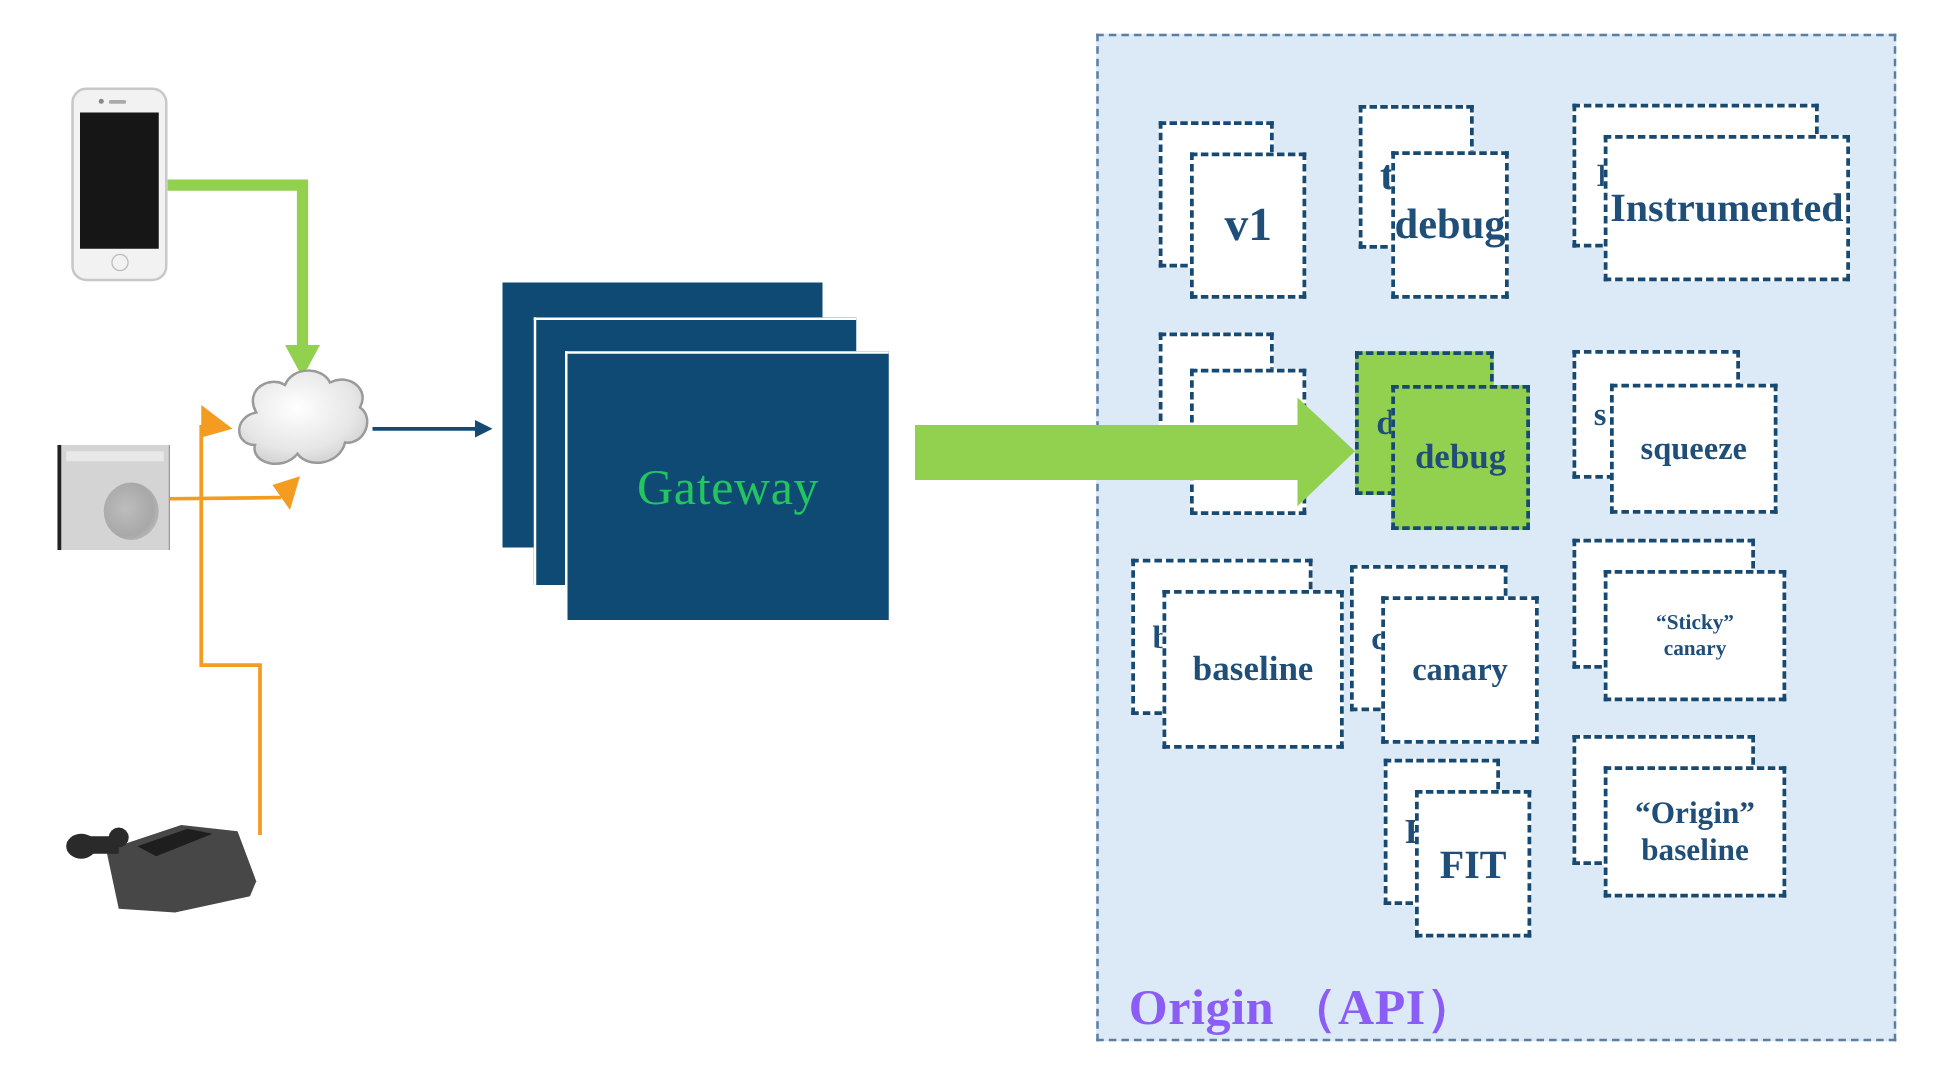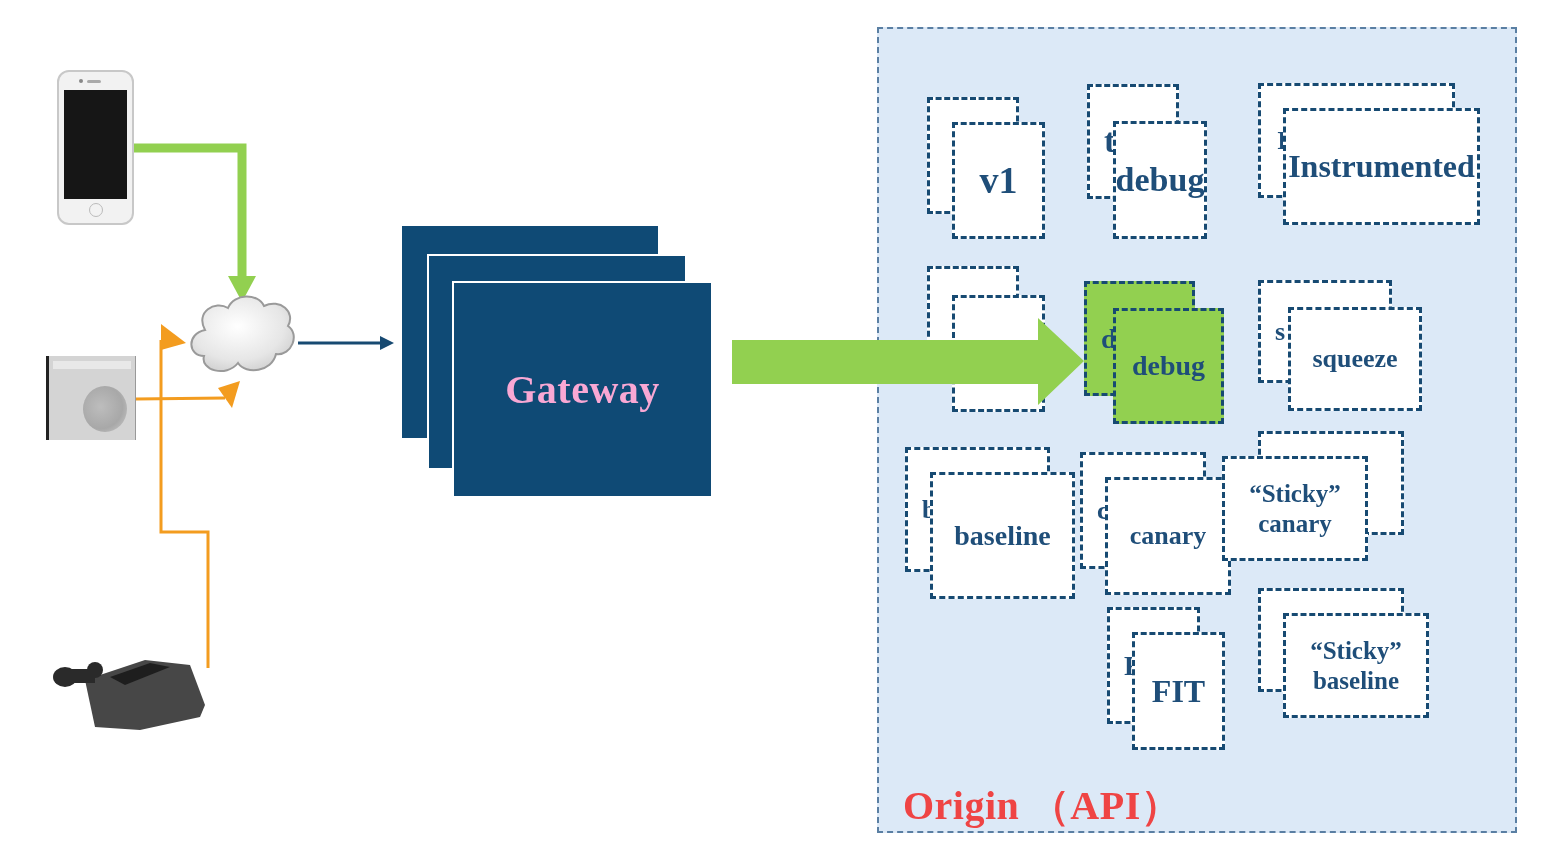--- a/index.html
+++ b/index.html
@@ -7,31 +7,31 @@
            font-family: "Liberation Serif", serif; }
     .abs { position: absolute; }
     #wires { position: absolute; left: 0; top: 0; width: 1548px; height: 858px; pointer-events: none; }
 
     
     .origin {
       left: 877px; top: 27px; width: 640px; height: 806px;
       background: #dce9f7; border: 2px dashed #5a7fa3; box-sizing: border-box;
     }
     .origin-label {
-      left: 903px; top: 778px; font-size: 40px; font-weight: bold; color: #ef4444;
+      left: 903px; top: 778px; font-size: 40px; font-weight: bold; color: #8b5cf6;
       white-space: nowrap; letter-spacing: 0.5px;
     }
 
     
     .gw { background: #0f4a75; }
     .gw1 { left: 402px; top: 226px; width: 256px; height: 212px; }
     .gw2 { left: 427px; top: 254px; width: 256px; height: 212px; border-left: 2px solid #fff; border-top: 2px solid #fff; }
     .gw3 { left: 452px; top: 281px; width: 257px; height: 213px; border-left: 2px solid #fff; border-top: 2px solid #fff;
            display: flex; align-items: center; justify-content: center; }
-    .gw-label { color: #f9a8d4; font-size: 40px; font-weight: bold; letter-spacing: 0.5px; }
+    .gw-label { color: #22c55e; font-size: 40px; font-weight: normal; letter-spacing: 0.5px; }
 
     
     .card {
       position: absolute; background: #ffffff; border: 3px dashed #174a72; box-sizing: border-box;
       display: flex; align-items: center; justify-content: center; text-align: center;
       color: #1f4e79; font-weight: bold; line-height: 1.2;
     }
     .card.green { background: #92d050; }
 
     
@@ -102,34 +102,34 @@
 </div>
 
 <div class="card" style="left:1080px;top:452px;width:126px;height:117px;justify-content:flex-start;padding-left:14px;font-size:26px;">
   <span>c</span>
 </div>
 <div class="card" style="left:1105px;top:477px;width:126px;height:118px;font-size:26px;">
   <span>canary</span>
 </div>
 
 <div class="card" style="left:1258px;top:431px;width:146px;height:104px;"></div>
-<div class="card" style="left:1222px;top:456px;width:146px;height:105px;font-size:25px;padding:0 18px;">
+<div class="card" style="left:1283px;top:456px;width:146px;height:105px;font-size:17px;padding:0 18px;">
   <span>“Sticky” canary</span>
 </div>
 
 <div class="card" style="left:1107px;top:607px;width:93px;height:117px;justify-content:flex-start;padding-left:14px;font-size:28px;">
   <span>F</span>
 </div>
 <div class="card" style="left:1132px;top:632px;width:93px;height:118px;font-size:32px;">
   <span>FIT</span>
 </div>
 
 <div class="card" style="left:1258px;top:588px;width:146px;height:104px;"></div>
 <div class="card" style="left:1283px;top:613px;width:146px;height:105px;font-size:25px;padding:0 18px;">
-  <span>“Sticky” baseline</span>
+  <span>“Origin” baseline</span>
 </div>
 
 <div class="abs gw gw1"></div>
 <div class="abs gw gw2"></div>
 <div class="abs gw gw3">
   <span class="gw-label">Gateway</span>
 </div>
 
 <div class="abs phone">
   <div class="cam"></div>

